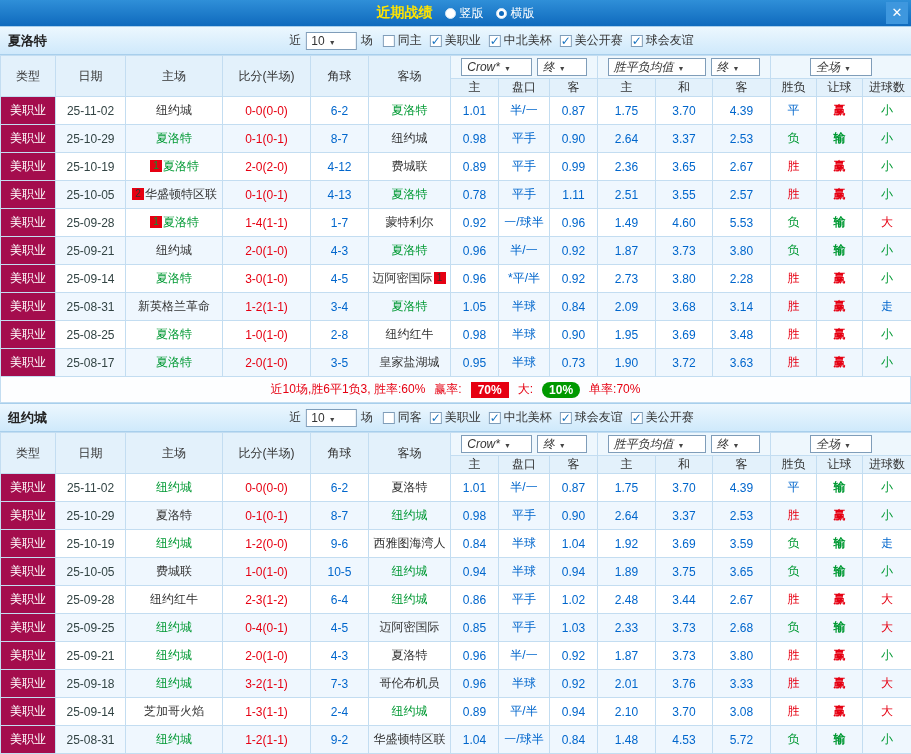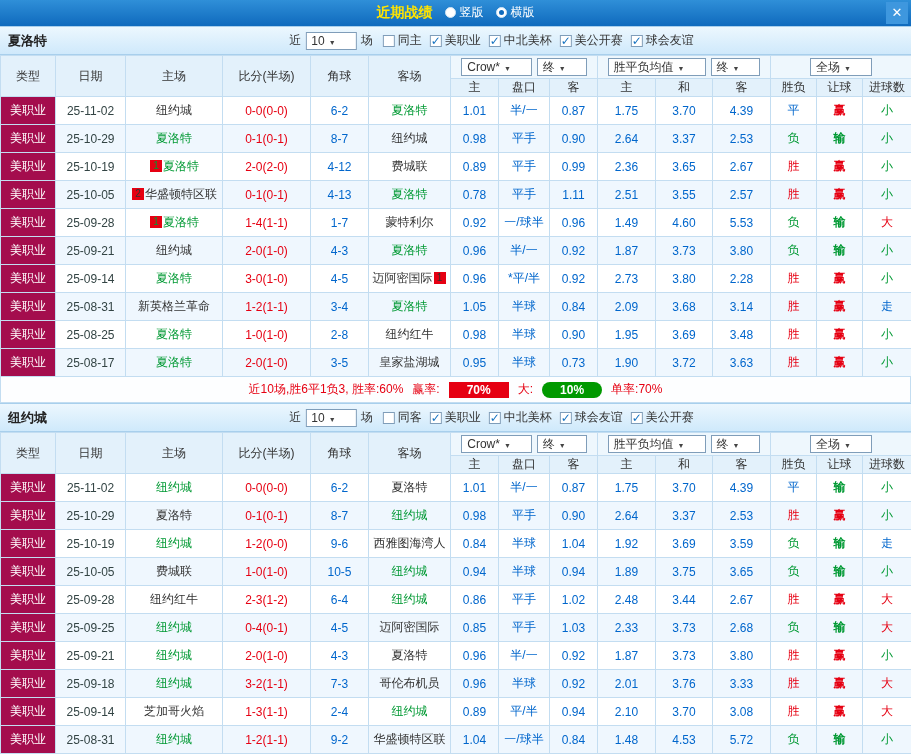--- a/index.html
+++ b/index.html
@@ -1,21 +1,21 @@
 <!DOCTYPE html>
 <html><head>
 <meta charset="utf-8">
 <style>
   * { margin:0; padding:0; box-sizing:border-box; }
   html,body { width:911px; height:754px; overflow:hidden; }
   body { font-family:"Liberation Sans","DejaVu Sans",sans-serif; font-size:12px; background:#fff; color:#333; }
 
   
   .topbar { height:26px; background:linear-gradient(#2f8fd8,#0f6abd); display:flex; align-items:center; position:relative; }
-  .topbar-center { flex:1; display:flex; justify-content:center; align-items:flex-start; gap:12px; }
+  .topbar-center { flex:1; display:flex; justify-content:center; align-items:flex-end; gap:12px; }
   .title { color:#ffe400; font-weight:bold; font-size:14px; }
   .radio-group { color:#fff; display:inline-flex; align-items:center; gap:4px; cursor:pointer; font-size:12px; }
   .radio { width:11px; height:11px; border-radius:50%; background:#fff; border:1px solid #cfe4f5; display:inline-block; position:relative; }
   .radio.checked::after { content:""; position:absolute; inset:2px; border-radius:50%; background:#0f6abd; }
   .close { position:absolute; right:3px; top:2px; width:22px; height:22px; background:#3e97de; color:#fff; font-weight:bold; text-align:center; line-height:22px; font-size:13px; cursor:pointer; }
 
   
   .filterbar { height:29px; background:linear-gradient(#ecf7fe,#cfe9fb); border:1px solid #a8cfec; border-left:none; border-right:none; display:flex; align-items:center; position:relative; }
   .team { font-weight:bold; font-size:13px; color:#222; padding-left:8px; position:relative; z-index:2; }
   .filters { position:absolute; left:calc(50% + 36px); transform:translateX(-50%); display:flex; align-items:center; gap:4px; white-space:nowrap; }
@@ -28,41 +28,41 @@
   .select { display:inline-flex; align-items:center; background:#fff; border:1px solid #7f9db9; height:18px; padding:0 20px 0 5px; gap:4px; cursor:pointer; white-space:nowrap; }
   .arr::after { content:"▼"; font-size:7px; color:#444; }
 
   
   table { width:911px; border-collapse:collapse; table-layout:fixed; }
   th,td { border:1px solid #c3ddf1; text-align:center; overflow:hidden; white-space:nowrap; }
   thead th { background:#e3f1fb; font-weight:normal; font-size:12px; color:#333; }
   .hrow1 th { height:23px; }
   .hrow2 th { height:17px; }
   .selth { background:#eef7fd; }
-  .selth .inner { display:flex; justify-content:center; align-items:center; gap:5px; }
+  .selth .inner { display:flex; justify-content:center; align-items:center; gap:5px;font-style:italic; }
   tbody td { height:28px; background:#fff; font-size:12px; }
   tr.alt td { background:#eff7fe; }
   td.td-type { background:#a40d4d !important; color:#fff; }
   .td-date span { color:#344; }
   .td-team span { color:#333; cursor:pointer; }
   .td-team.green span { color:#009933; }
   .td-score span { color:#e60012; }
   .td-corner span { color:#0066cc; }
   .td-odds span { color:#0066cc; }
   .td-res span { font-weight:normal; }
   .td-res.red span { color:#e60012; }
   .td-res.green span { color:#009933; }
   .td-res.blue span { color:#0066cc; }
   .td-res.bold span { font-weight:bold; }
   .badge { display:inline-block; background:#e60012; color:#fff; font-size:10px; min-width:12px; height:12px; line-height:12px; margin:0 1px; vertical-align:1px; }
 
   
   .summary { height:26px; border:1px solid #c3ddf1; border-top:none; background:#fdfeff; display:flex; align-items:center; justify-content:center; gap:9px; font-size:12px; }
   .summary .red { color:#e60012; }
-  .chip { color:#fff; padding:1px 18px; font-weight:bold; }
+  .chip { color:#fff; padding:1px 7px; font-weight:bold; }
   .chip.redbg { background:#e60012; }
   .chip.greenbg { background:#009900;border-radius:8px; }
 </style>
 </head>
 <body>
 
 <div class="app">
   <header class="topbar">
     <div class="topbar-center">
       <span class="title">近期战绩</span>

